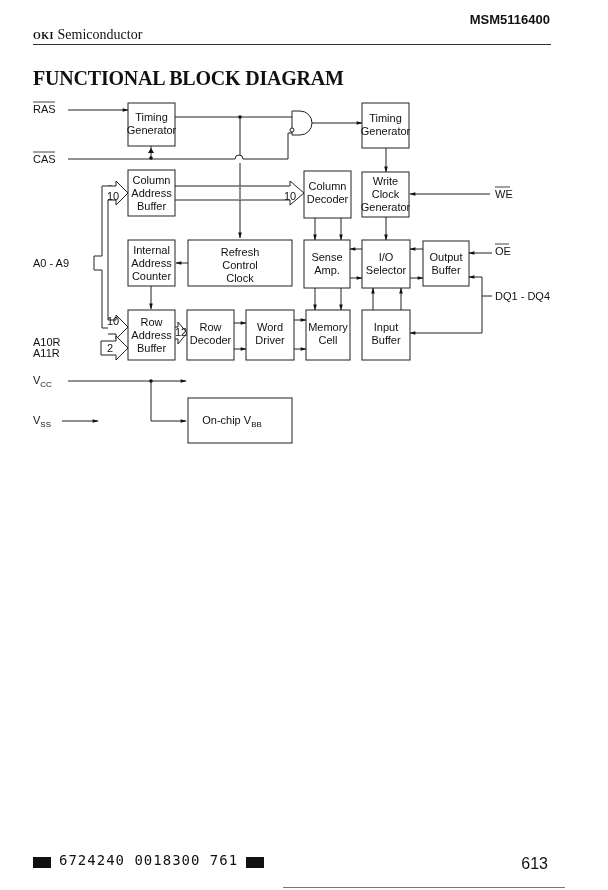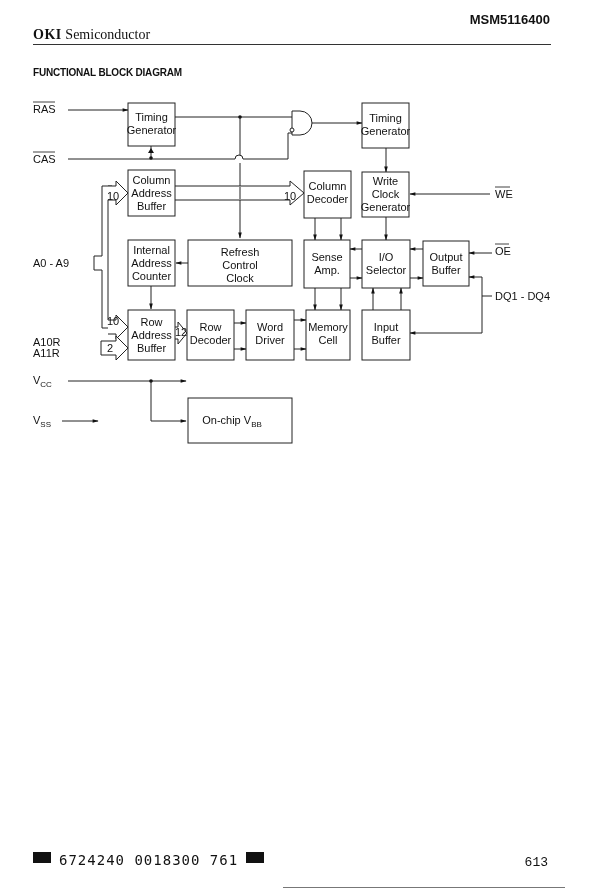--- a/index.html
+++ b/index.html
@@ -1,30 +1,30 @@
 <!DOCTYPE html>
 <html><head>
 <meta charset="utf-8">
 <style>
   html, body { margin: 0; padding: 0; background: #ffffff; }
   body { width: 608px; height: 890px; position: relative; overflow: hidden; font-family: "Liberation Sans", sans-serif; color: #111; }
   .hdr-left { position: absolute; left: 33px; top: 27px; font-size: 13px; }
-  .hdr-left .brand { font-family: "Liberation Serif", serif; font-weight: bold; font-size: 14px; letter-spacing: 0.5px; }
+  .hdr-left .brand { font-family: "Liberation Serif", serif; font-weight: bold; font-size: 10px; letter-spacing: 0.5px; }
   .hdr-left .sub { font-family: Liberation Serif, serif; font-size: 14px; }
   .hdr-right { position: absolute; right: 58px; top: 12px; font-size: 13px; font-weight: bold; }
   .hdr-rule { position: absolute; left: 33px; top: 44px; width: 518px; height: 1px; background: #333; }
-  .title { position: absolute; left: 33px; top: 67px; font-size: 10px; font-weight: bold; letter-spacing: -0.2px; }
+  .title { position: absolute; left: 33px; top: 67px; font-size: 20px; font-weight: bold; letter-spacing: -0.2px; font-family: Liberation Serif, serif; }
   svg#diagram { position: absolute; left: 0; top: 0; }
   svg text { font-family: "Liberation Sans Narrow", "Liberation Sans", sans-serif; font-size: 11px; fill: #111; }
   .box { fill: #fff; stroke: #222; stroke-width: 1; }
   .wire { stroke: #222; stroke-width: 1; fill: none; }
   .bus { fill: #fff; stroke: #222; stroke-width: 1; }
-  .footer-code { position: absolute; left: 33px; top: 852px; font-family: "DejaVu Sans Mono", monospace; font-size: 14px; letter-spacing: 1px; display: flex; align-items: flex-start; gap: 8px; }
+  .footer-code { position: absolute; left: 33px; top: 852px; font-family: "DejaVu Sans Mono", monospace; font-size: 14px; letter-spacing: 1px; display: flex; align-items: flex-end; gap: 8px; }
   .blk { display: inline-block; width: 18px; height: 11px; background: #111; }
-  .page-num { position: absolute; right: 60px; top: 855px; font-family: Liberation Mono, monospace; font-size: 13px; margin-left: 48px; }
+  .page-num { position: absolute; right: 60px; top: 855px; font-family: Liberation Sans, sans-serif; font-size: 16px; margin-left: 48px; }
   .foot-rule { position: absolute; left: 283px; top: 887px; width: 282px; height: 1px; background: #777; }
 </style>
 </head>
 <body>
 
 <div class="hdr-left">
   <span class="brand">OKI</span>
   <span class="sub">Semiconductor</span>
 </div>
 <div class="hdr-right">MSM5116400</div>

